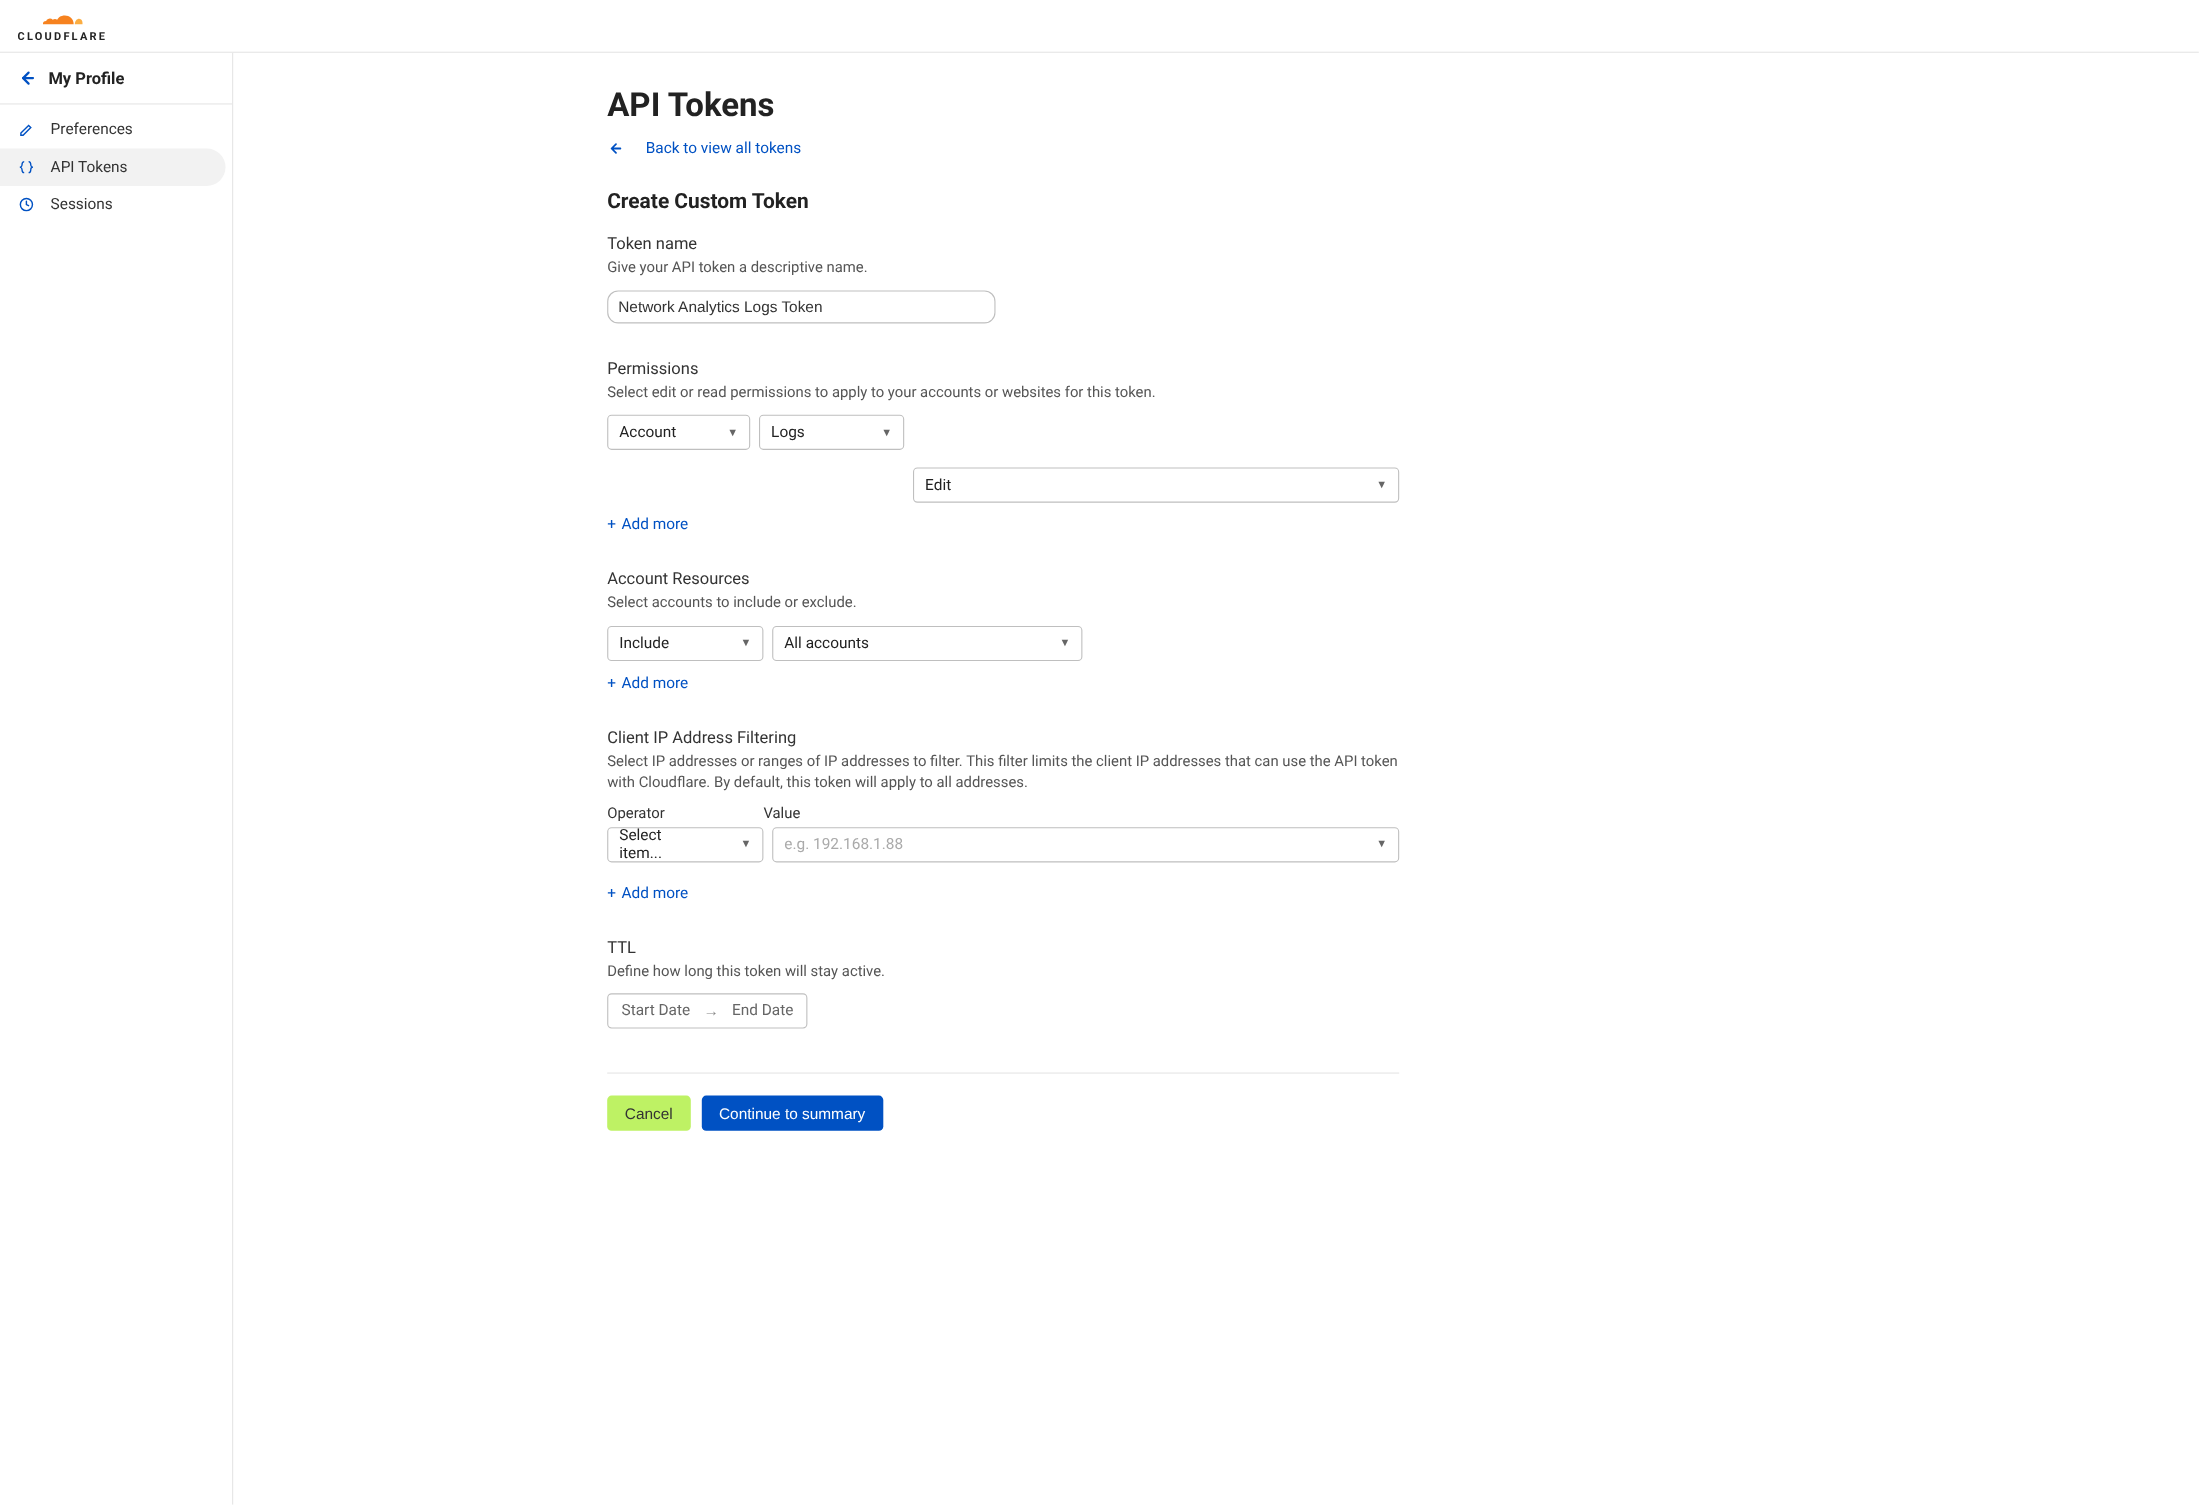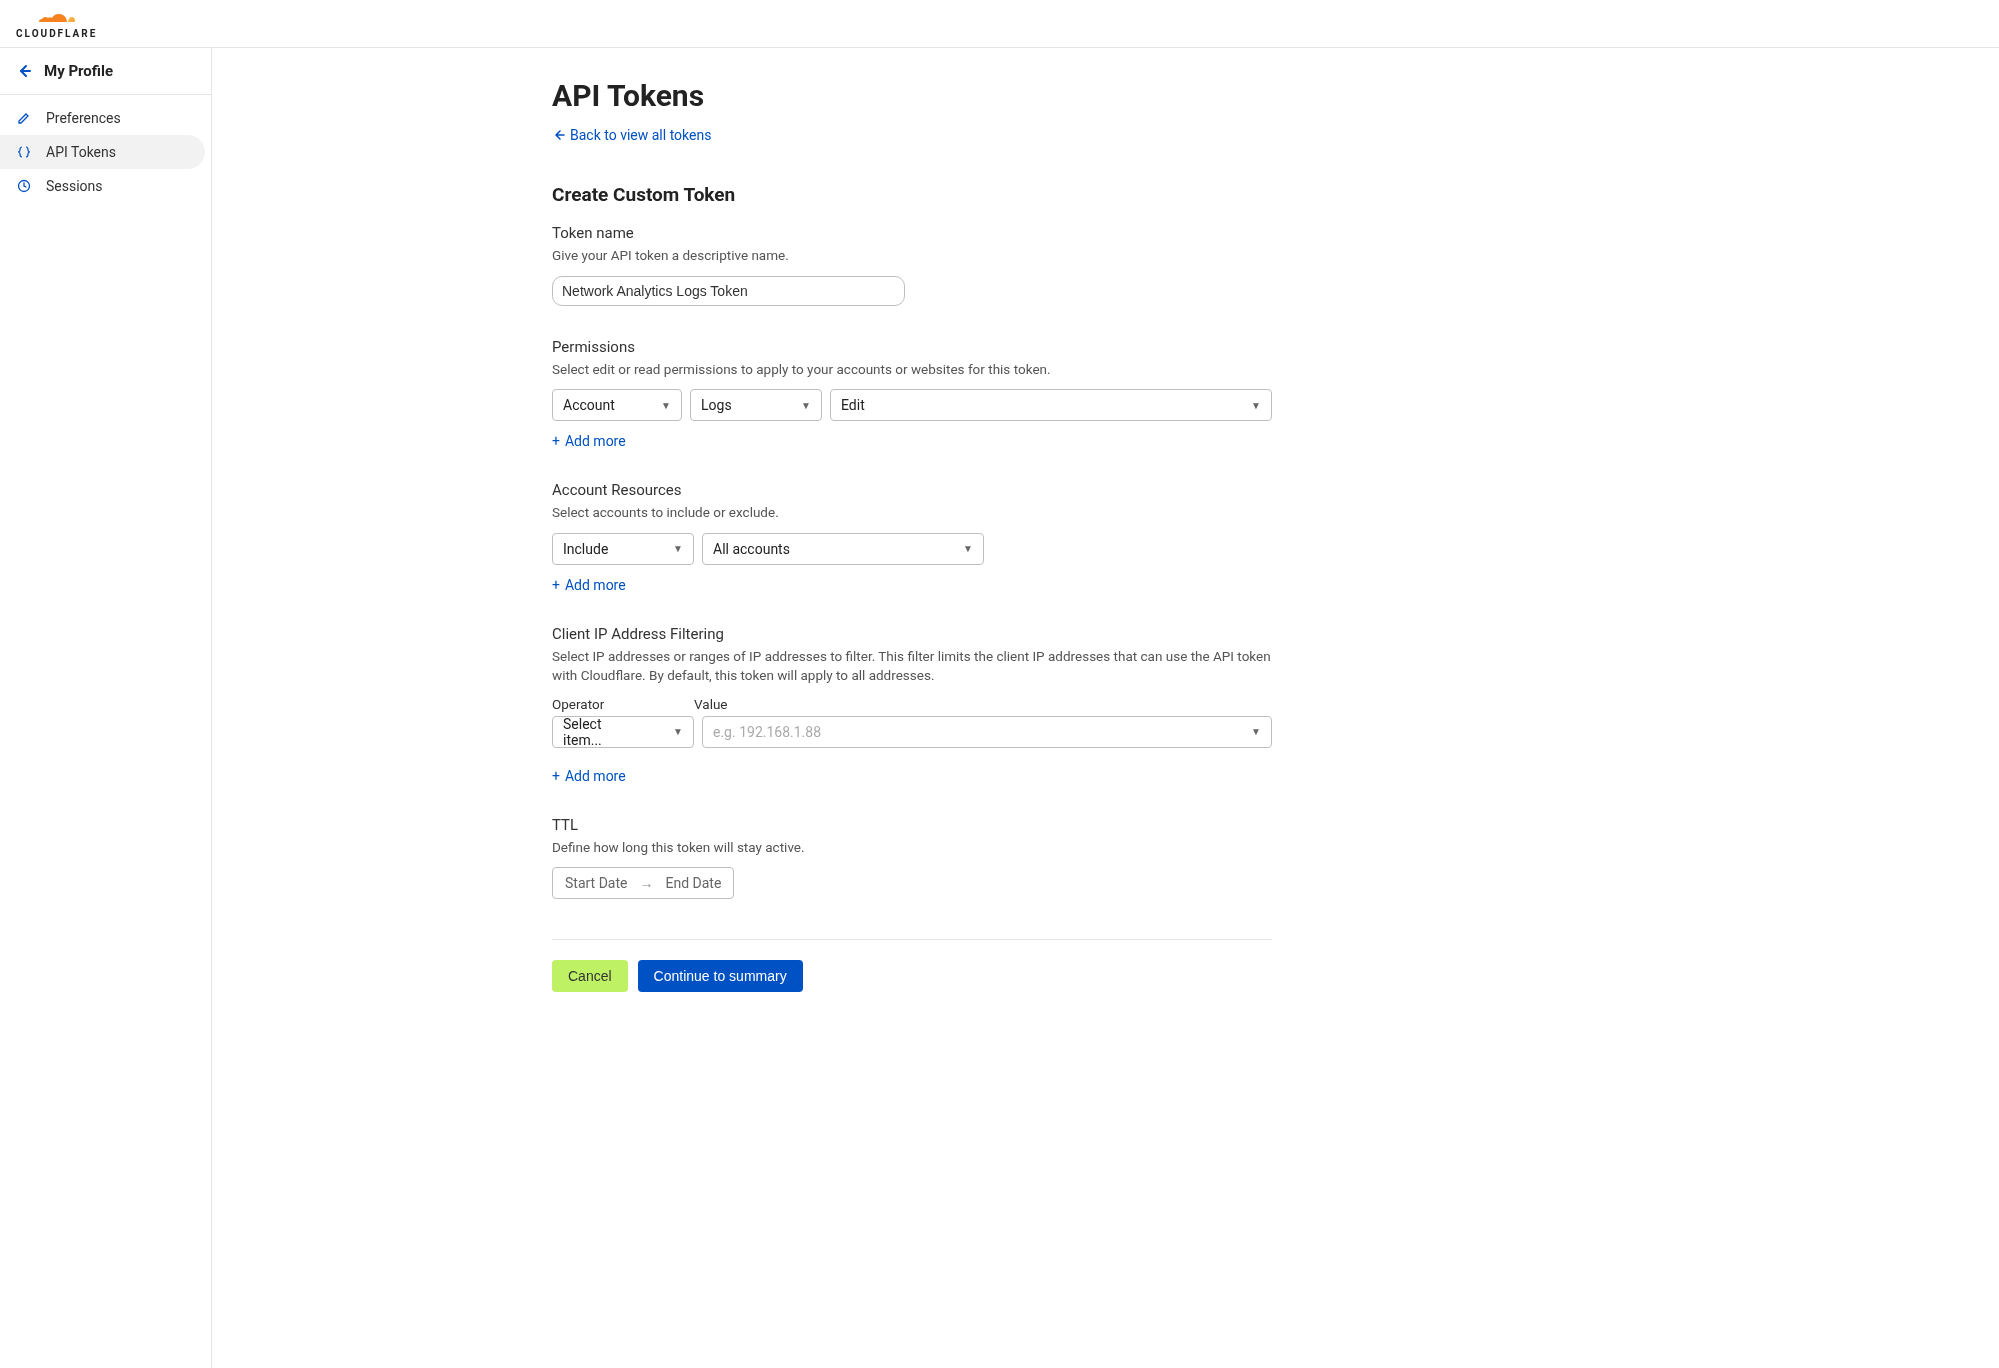--- a/index.html
+++ b/index.html
@@ -85,25 +85,25 @@
     .content { margin-left: 180px; }
   }
   h1.page-title {
     font-size: 30px;
     font-weight: 700;
     margin-bottom: 14px;
   }
   .back-link {
     display: inline-flex;
     align-items: center;
-    gap: 4px;
+    gap: 21px;
     color: #0051c3;
     text-decoration: none;
     font-size: 14px;
-    margin-bottom: 40px;
+    margin-bottom: 28px;
     cursor: pointer;
   }
   h2.section-title {
     font-size: 19px;
     font-weight: 700;
     margin-bottom: 18px;
   }
   .field-block { margin-bottom: 32px; }
   .field-label {
     font-size: 15px;
@@ -139,21 +139,21 @@
     cursor: pointer;
     gap: 24px;
   }
   .select .caret {
     color: #666;
     font-size: 10px;
     margin-left: 8px;
   }
   .w-sm { width: 130px; }
   .w-md { width: 132px; }
-  .w-lg { flex: 1; }
+  .w-lg { flex: 1; margin-top: 48px; }
   .w-acct { width: 142px; }
   .w-allacct { width: 282px; }
   .w-oper { width: 142px; }
   .w-val { flex: 1; }
   .add-more {
     color: #0051c3;
     font-size: 14px;
     cursor: pointer;
     display: inline-flex;
     align-items: center;

